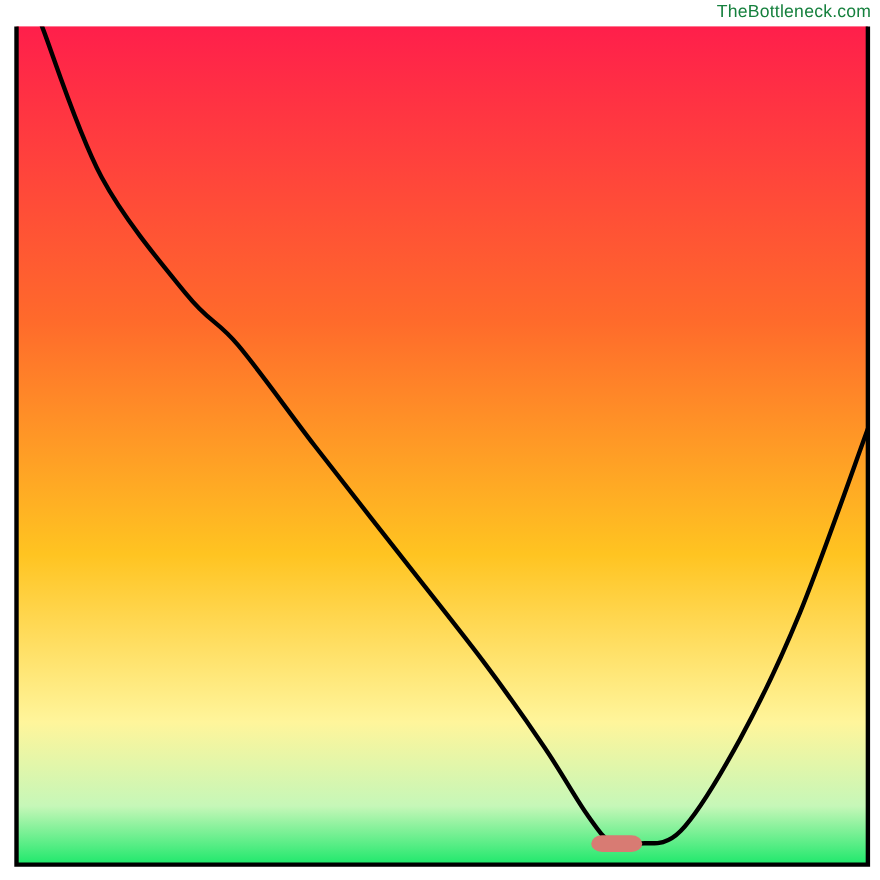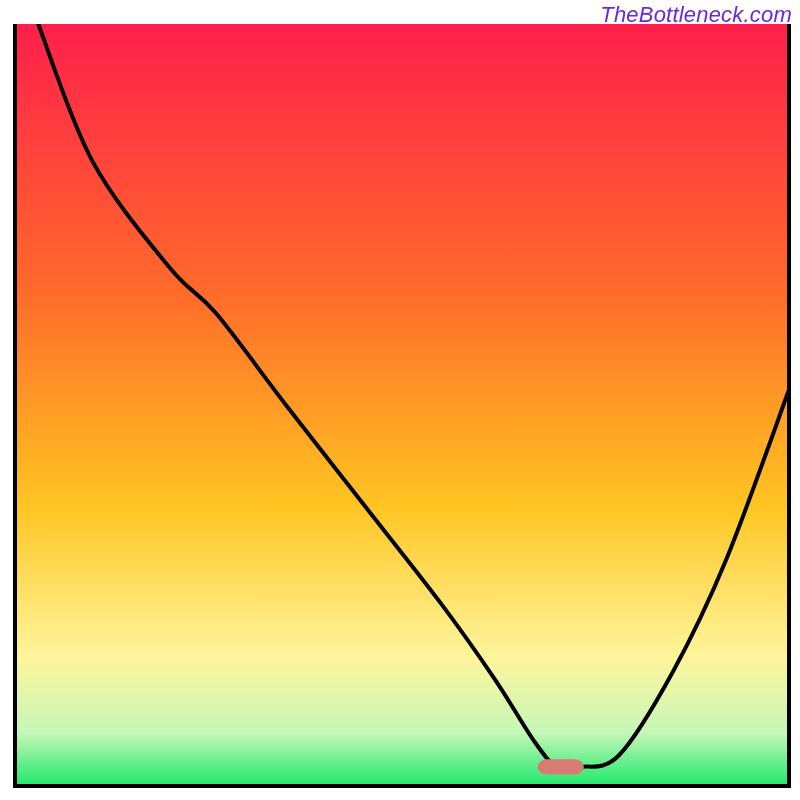--- a/index.html
+++ b/index.html
@@ -14,26 +14,25 @@
   }
   #stage {
     position: relative;
     width: 800px;
     height: 800px;
   }
   #attribution {
     position: absolute;
     top: 2px;
     right: 8px;
-    font-size: 22px;
-    color: #6d28d9;
+    font-size: 16px;
+    color: #15803d;
     font-weight: 500;
     letter-spacing: 0.2px;
     z-index: 20;
-    font-style: italic;
   }
   svg {
     display: block;
   }
 </style>
 </head>
 <body>
 
 <div id="stage">
   <div id="attribution">TheBottleneck.com</div>

